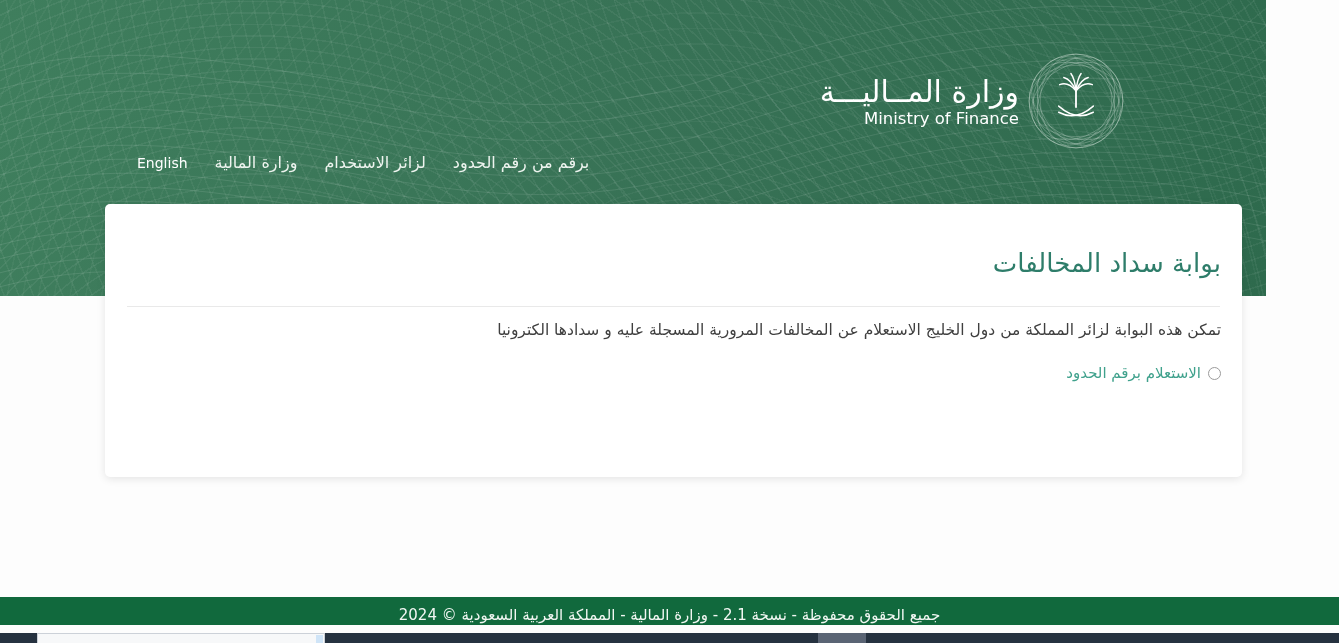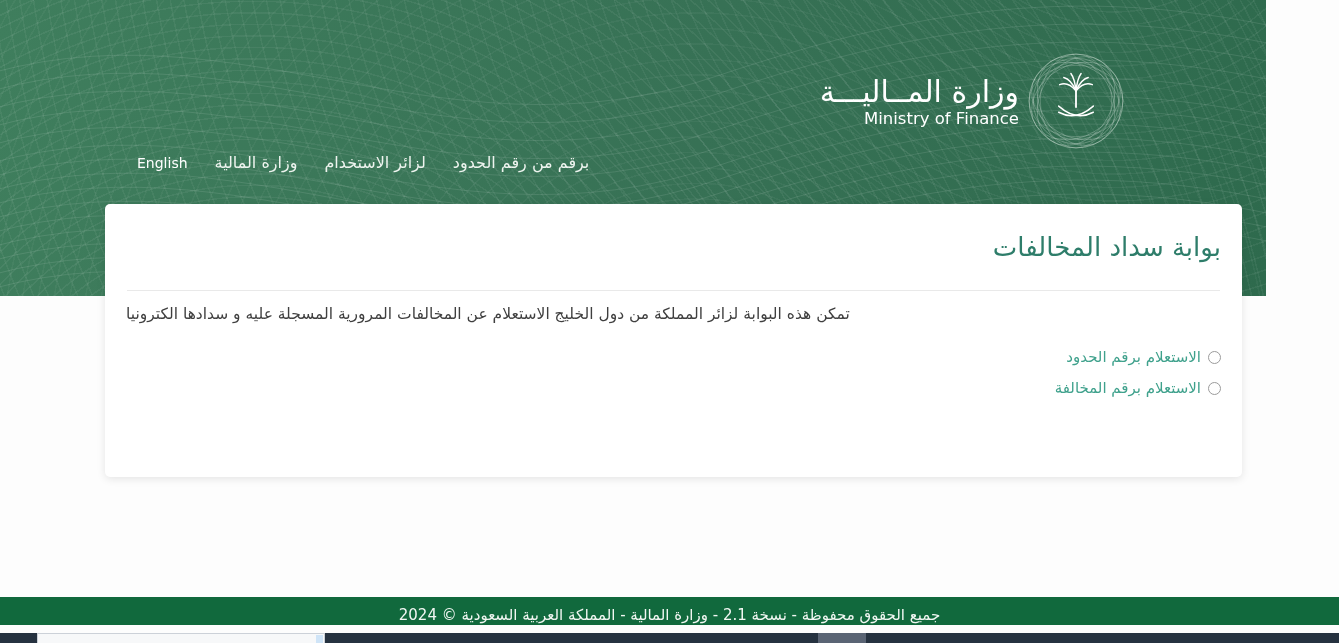--- a/index.html
+++ b/index.html
@@ -33,28 +33,28 @@
   .nav a.en{font-size:14px;color:#ffffff;}
 
   
   .card{
     position:absolute;top:204px;left:105px;width:1137px;height:273px;
     background:#ffffff;border-radius:5px;direction:rtl;
     box-shadow:0 2px 8px rgba(0,0,0,0.10);
     padding:0 21px;
   }
   .card-title{
-    margin:0;padding-top:26px;font-size:26px;font-weight:500;
+    margin:0;padding-top:42px;font-size:26px;font-weight:500;
     color:#2e7d6a;text-align:right;line-height:34px;
   }
   .card-divider{border:none;border-top:1px solid #e9e9e9;margin:26px 1px 0 1px;}
   .card-desc{
-    margin:13px 0 16px 0;font-size:15.5px;color:#3f3f3f;text-align:left;line-height:21px;
+    margin:13px 0 16px 0;font-size:15.5px;color:#3f3f3f;text-align:right;line-height:21px;
   }
-  .options{margin-top:23px;display:flex;flex-direction:column;gap:12px;}
+  .options{margin-top:23px;display:flex;flex-direction:column;gap:20px;}
   .option-row{display:flex;flex-direction:row;align-items:center;gap:7px;cursor:pointer;}
   .radio-circle{
     width:13px;height:13px;border:1px solid #9b9b9b;border-radius:50%;
     background:#ffffff;flex:0 0 auto;display:inline-block;
   }
   .option-label{color:#3fa18c;font-size:15px;line-height:19px;}
 
   
   .footer{
     position:absolute;top:597px;left:0;width:1339px;height:28px;
@@ -140,24 +140,20 @@
 <div class="card">
   <h1 class="card-title">بوابة سداد المخالفات</h1>
   <hr class="card-divider">
   <p class="card-desc">تمكن هذه البوابة لزائر المملكة من دول الخليج الاستعلام عن المخالفات المرورية المسجلة عليه و سدادها الكترونيا</p>
 
   <div class="options">
     <div class="option-row">
       <span class="radio-circle"></span>
       <span class="option-label">الاستعلام برقم الحدود</span>
     </div>
-    <div class="option-row">
-      <span class="radio-circle"></span>
-      <span class="option-label">الاستعلام برقم المخالفة</span>
-    </div>
   </div>
 </div>
 
 <div class="footer">
   <span>جميع الحقوق محفوظة - نسخة 2.1 - وزارة المالية - المملكة العربية السعودية © 2024</span>
 </div>
 
 <div class="taskbar">
   <div class="tb-search">
     <div class="tb-search-accent"></div>

